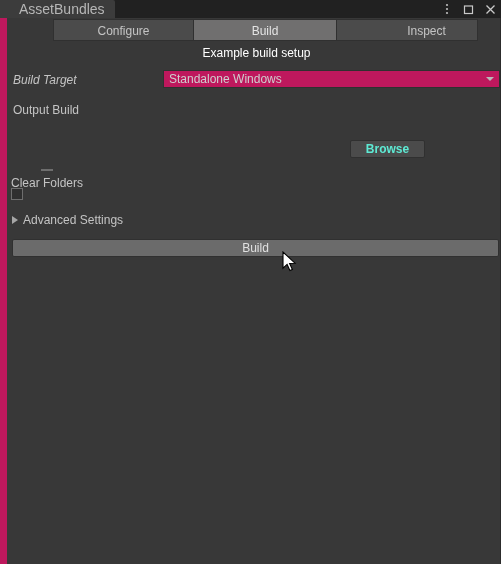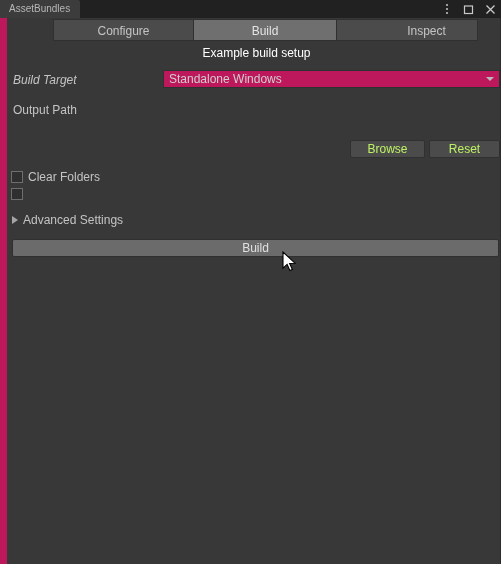--- a/index.html
+++ b/index.html
@@ -27,24 +27,24 @@
   .titlebar {
     position: absolute;
     left: 0; top: 0;
     width: 501px; height: 18px;
     background: #212121;
   }
   .tab-chip {
     position: absolute;
     left: 0; top: 0;
     height: 18px;
-    padding: 0 10px 0 9px;
+    padding: 0 10px 0 19px;
     background: #3c3c3c;
     color: #b6b6b6;
-    font-size: 10px;
+    font-size: 14px;
     line-height: 18px;
     white-space: nowrap;
     border-top-right-radius: 2px;
   }
   .win-ctrls {
     position: absolute;
     right: 4px; top: 0;
     height: 18px;
     display: flex;
     align-items: center;
@@ -158,43 +158,44 @@
     color: #d2d2d2;
     white-space: nowrap;
   }
 
   .btn {
     position: absolute;
     height: 18px;
     line-height: 17px;
     text-align: center;
     font-size: 12px;
-    color: #bef264;
+    color: #5eead4;
     background: #4b4b4b;
     border: 1px solid #303030;
     border-radius: 2px;
     box-sizing: border-box;
     cursor: default;
     user-select: none;
+    font-weight: bold;
   }
   .btn-browse { left: 343px; top: 122px; width: 75px; }
   .btn-reset  { left: 422px; top: 122px; width: 71px; }
 
   
   .chkrow {
     position: absolute;
     left: 4px;
     height: 16px;
     display: flex;
     align-items: center;
     gap: 5px;
     cursor: default;
     user-select: none;
   }
-  .chk1 { top: 151px; }
+  .chk1 { top: 151px; flex-direction: column; }
   .chk2 { top: 168px; }
   .cbox {
     width: 12px; height: 12px;
     background: #2f2f2f;
     border: 1px solid #6e6e6e;
     box-sizing: border-box;
   }
   .chkrow .clabel {
     font-size: 12px;
     color: #c4c4c4;
@@ -289,24 +290,23 @@
     </div>
 
     <div class="subtitle">Example build setup</div>
 
     <div class="lbl lbl-bt">Build Target</div>
     <div class="dropdown">
       <span class="dtext">Standalone Windows</span>
       <span class="darrow"></span>
     </div>
 
-    <div class="lbl lbl-op">Output Path</div>
+    <div class="lbl lbl-op">Output Build</div>
 
     <div class="btn btn-browse">Browse</div>
-    <div class="btn btn-reset">Reset</div>
 
     <div class="chkrow chk1">
       <span class="cbox"></span>
       <span class="clabel">Clear Folders</span>
     </div>
     <div class="chkrow chk2">
       <span class="cbox"></span>
     </div>
 
     <div class="foldout">

